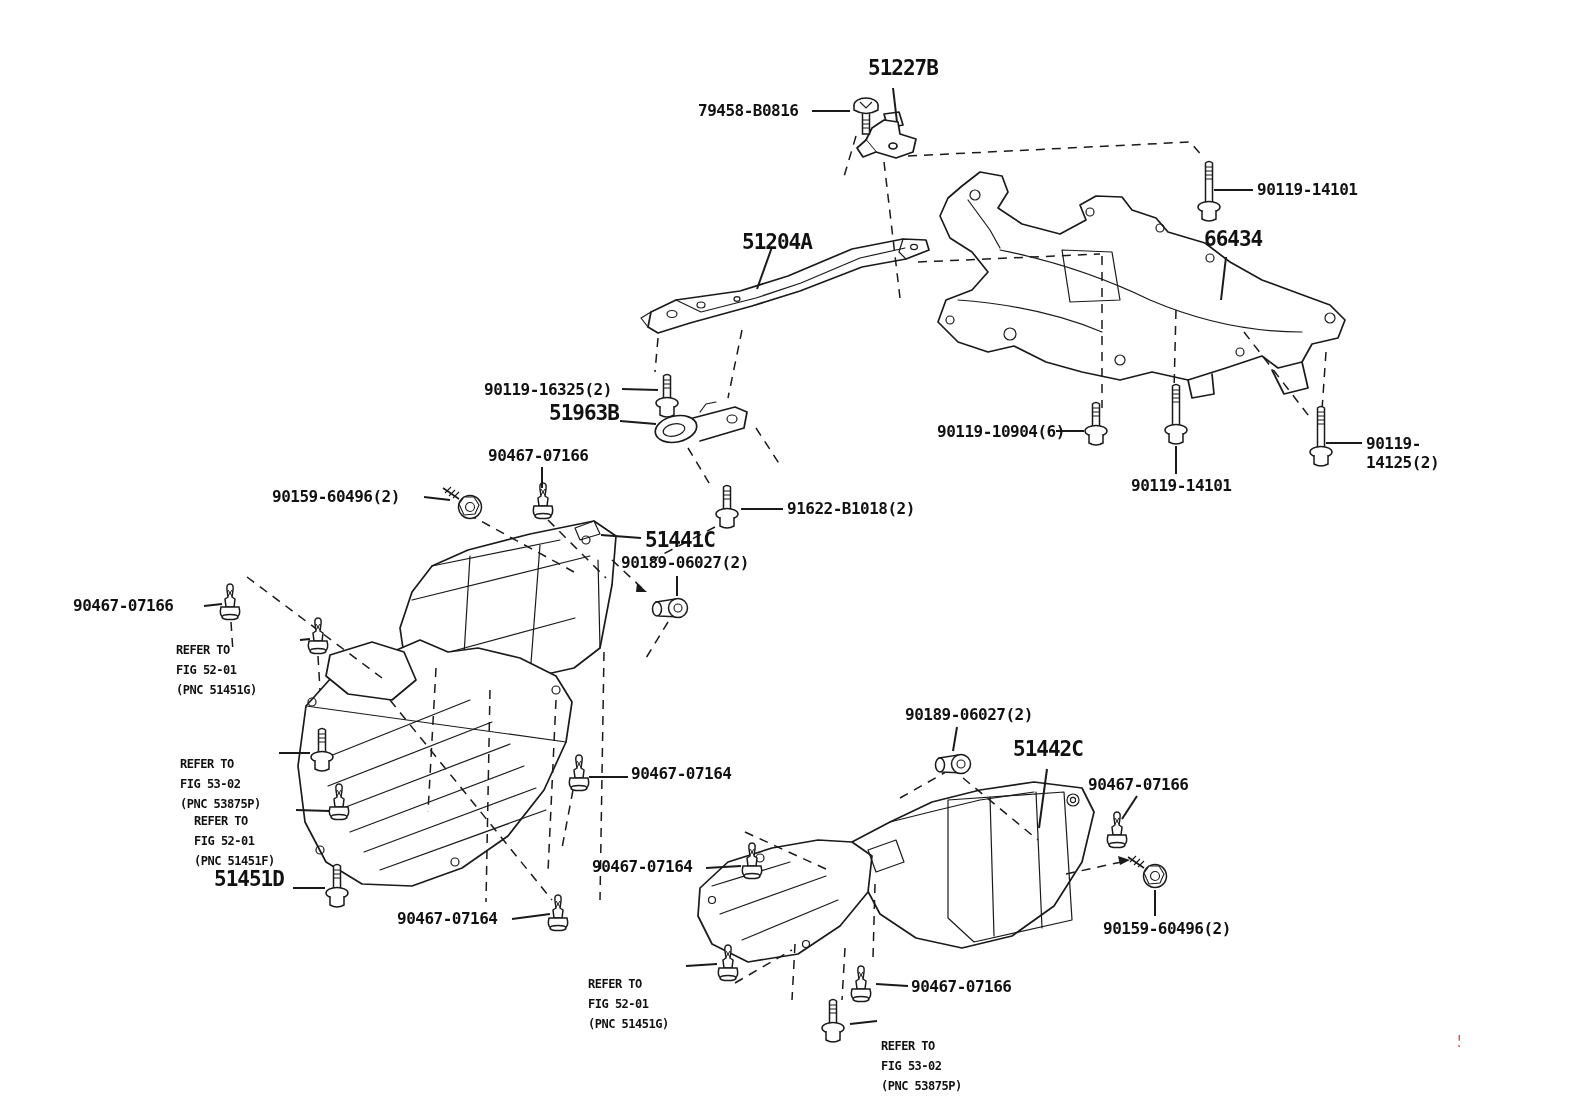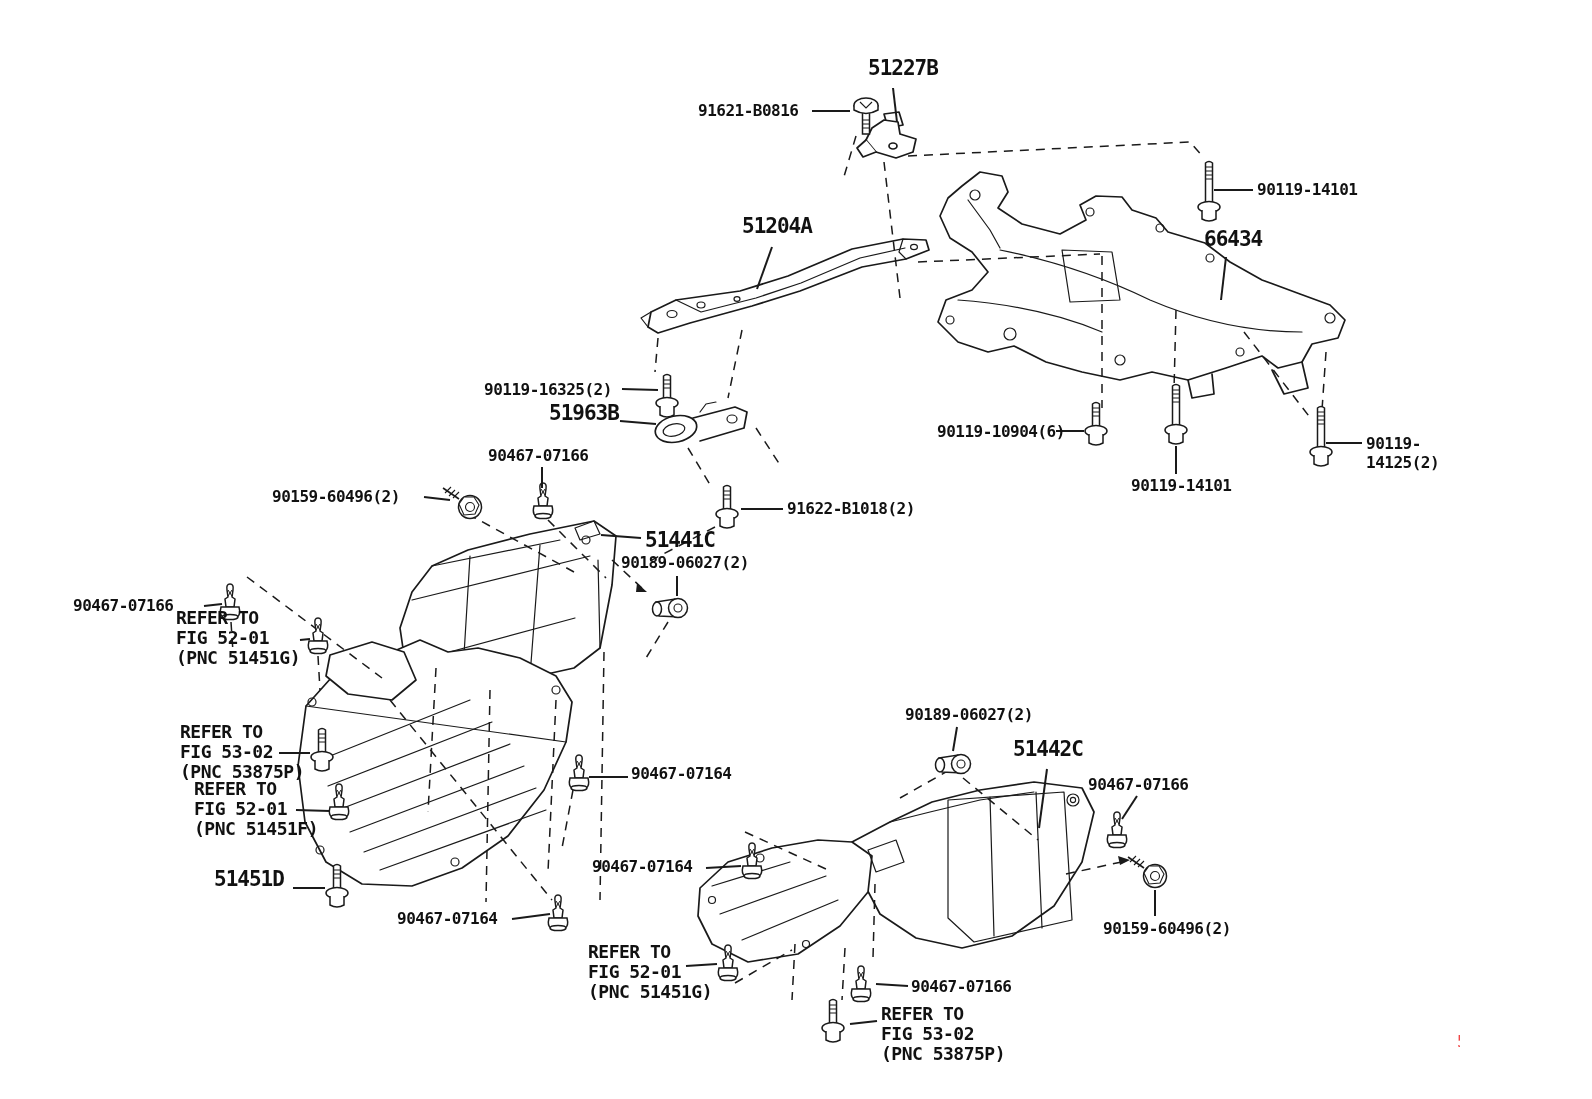--- a/index.html
+++ b/index.html
@@ -2,21 +2,21 @@
 <html><head>
 <meta charset="utf-8">
 <style>
   html,body{margin:0;padding:0;background:#fff;}
   #stage{position:relative;width:1460px;height:1099px;background:#ffffff;overflow:hidden;
          font-family:"DejaVu Sans Mono",monospace;}
   #art{position:absolute;left:0;top:0;}
   .lbl{position:absolute;font-weight:bold;font-size:16px;line-height:19px;color:#111;
        white-space:pre-line;letter-spacing:-0.5px;}
   .big{font-size:21px;line-height:24px;letter-spacing:-1px;}
-  .note{font-size:18px;line-height:20px;}
+  .note{font-size:12px;line-height:20px;margin-top:32px;}
   .code{font-family:"DejaVu Sans",sans-serif;font-weight:normal;font-size:15px;letter-spacing:0.5px;color:#ef4444;}
 </style>
 </head>
 <body>
 
 <div id="stage">
 
 <svg id="art" width="1592" height="1099" viewBox="0 0 1592 1099">
   <defs>
     <g id="bolt-long" stroke="#1a1a1a" stroke-width="1.5" fill="#fff">
@@ -234,23 +234,23 @@
     <path d="M1047,769 L1039,828"></path>
     <path d="M1137,796 L1122,819"></path>
     <path d="M1155,890 L1155,916"></path>
     <path d="M686,966 L717,964"></path>
     <path d="M876,984 L908,986"></path>
     <path d="M850,1024 L877,1021"></path>
   </g>
 </svg>
 
   <div class="lbl big" style="left:868px;top:56px">51227B</div>
-  <div class="lbl" style="left:698px;top:101px">91621-B0816</div>
+  <div class="lbl" style="left:698px;top:101px">79458-B0816</div>
   <div class="lbl" style="left:1257px;top:180px">90119-14101</div>
-  <div class="lbl big" style="left:742px;top:214px">51204A</div>
+  <div class="lbl big" style="left:742px;top:230px">51204A</div>
   <div class="lbl big" style="left:1204px;top:227px">66434</div>
   <div class="lbl" style="left:484px;top:380px">90119-16325(2)</div>
   <div class="lbl big" style="left:549px;top:401px">51963B</div>
   <div class="lbl" style="left:488px;top:446px">90467-07166</div>
   <div class="lbl" style="left:272px;top:487px">90159-60496(2)</div>
   <div class="lbl" style="left:787px;top:499px">91622-B1018(2)</div>
   <div class="lbl big" style="left:645px;top:528px">51441C</div>
   <div class="lbl" style="left:621px;top:553px">90189-06027(2)</div>
   <div class="lbl" style="left:937px;top:422px">90119-10904(6)</div>
   <div class="lbl" style="left:1131px;top:476px">90119-14101</div>

